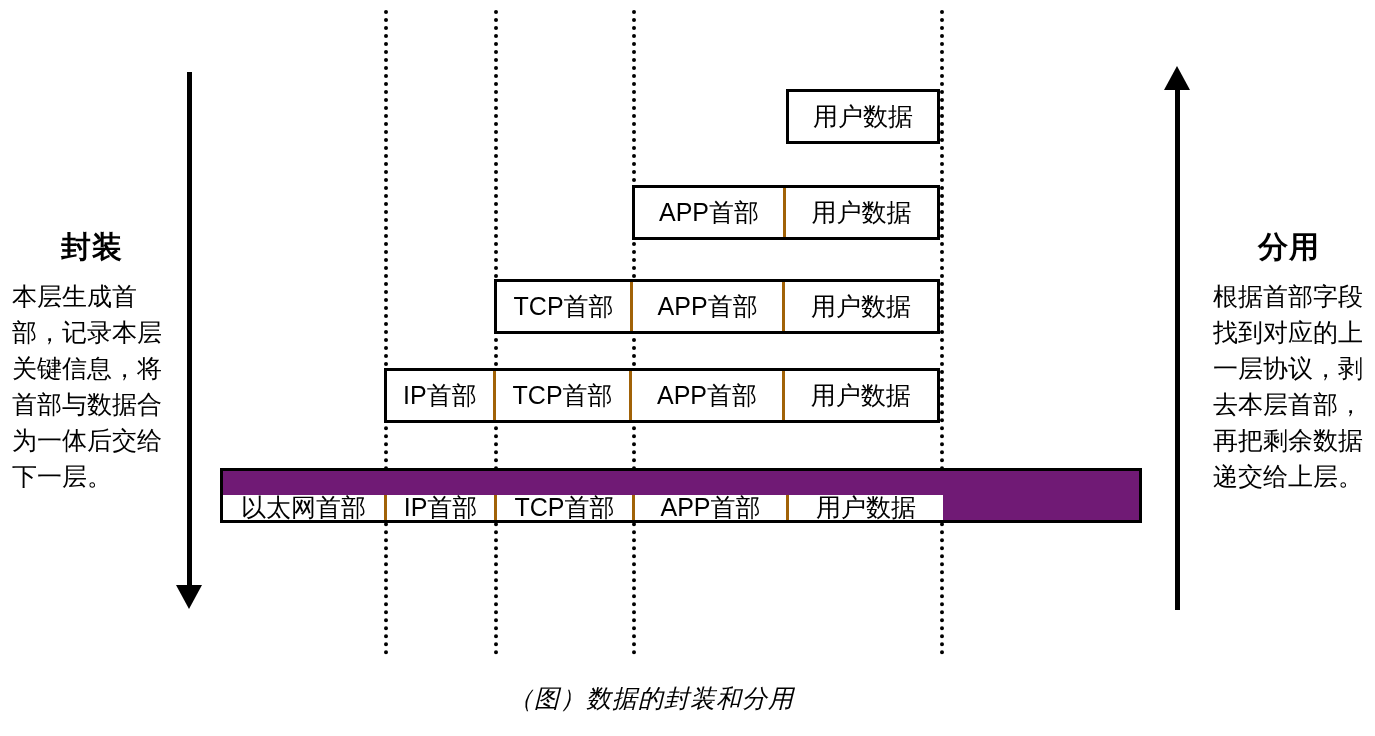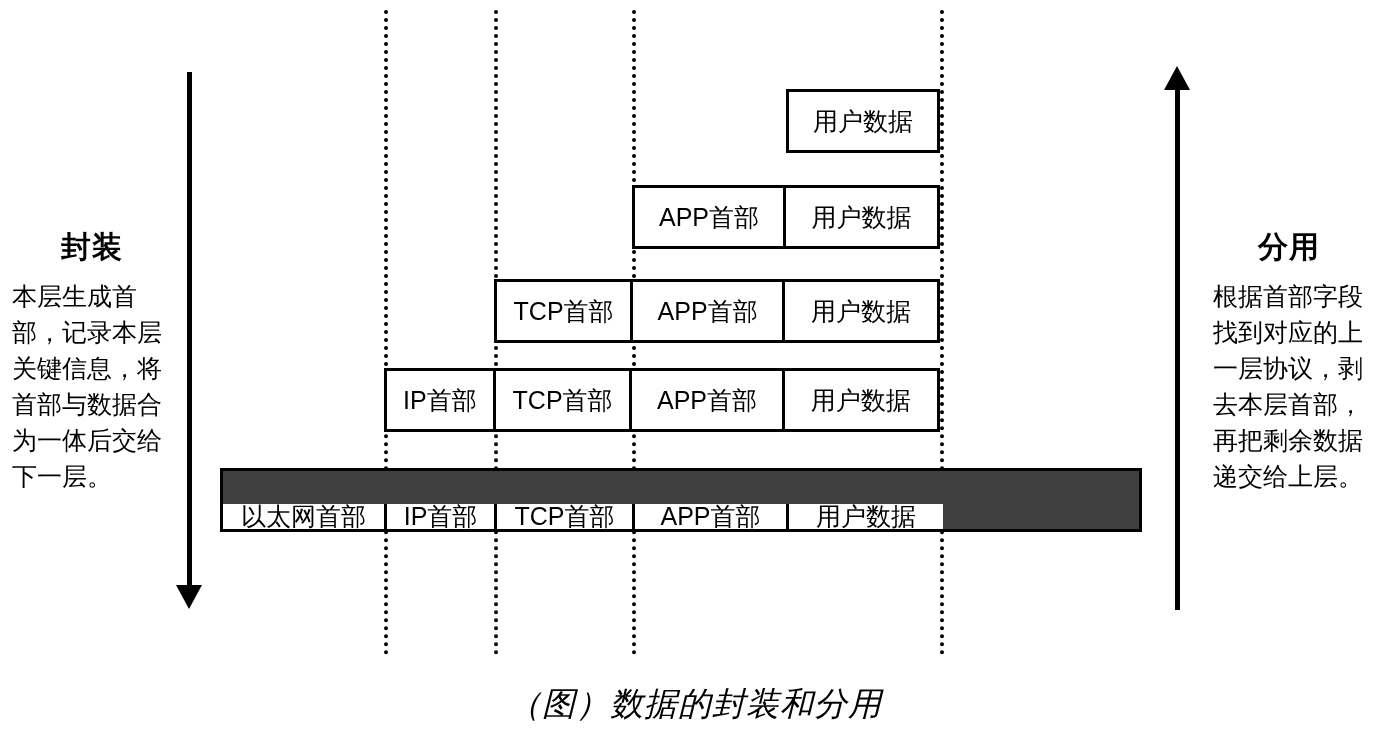--- a/index.html
+++ b/index.html
@@ -66,45 +66,45 @@
     font-size: 25px;
     line-height: 36px;
     text-align: left;
     letter-spacing: 0px;
   }
 
   
   .pdu-row {
     position: absolute;
     display: flex;
-    height: 64px;
+    height: 55px;
     box-sizing: border-box;
     border: 3px solid #000000;
-    background: #404040;
+    background: #701a75;
   }
   .pdu-cell {
     box-sizing: border-box;
     display: flex;
     align-items: center;
     justify-content: center;
     font-size: 25px;
     line-height: 1;
     white-space: nowrap;
-    border-right: 3px solid #000000;
+    border-right: 3px solid #a16207;
     background: #ffffff;
   }
   .pdu-cell:last-child {
     border-right: none;
   }
 
   
   .caption {
     position: absolute;
     font-style: italic;
-    font-size: 33px;
+    font-size: 25px;
     letter-spacing: 1px;
     white-space: nowrap;
   }
 </style>
 </head>
 <body>
 
 <div id="canvas">
 
   <div class="vline" style="left:384px;"></div>

